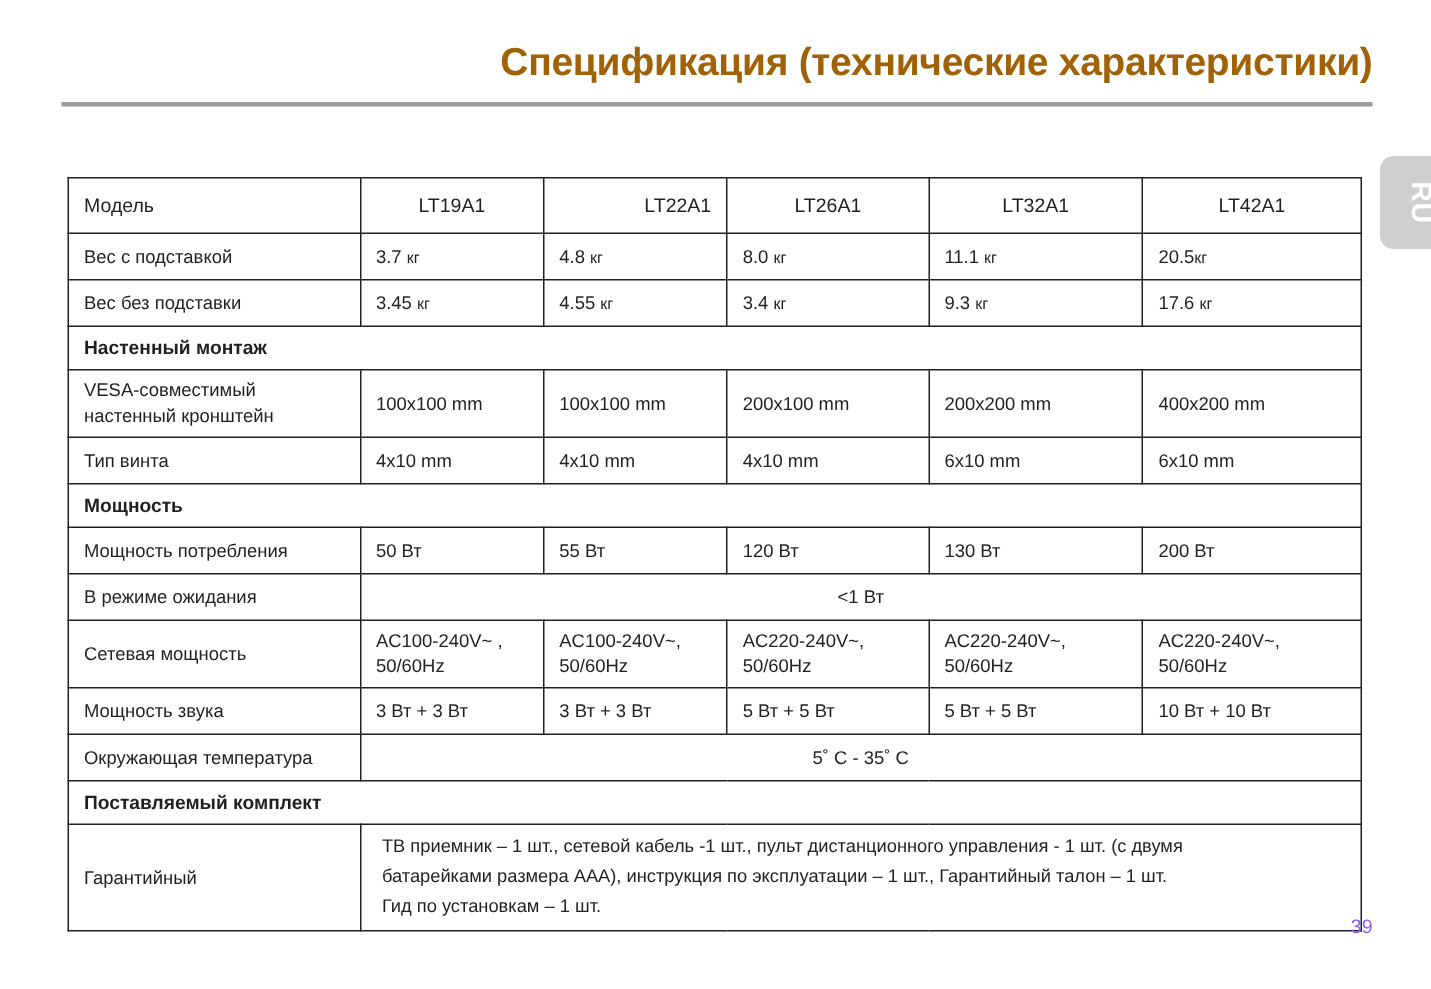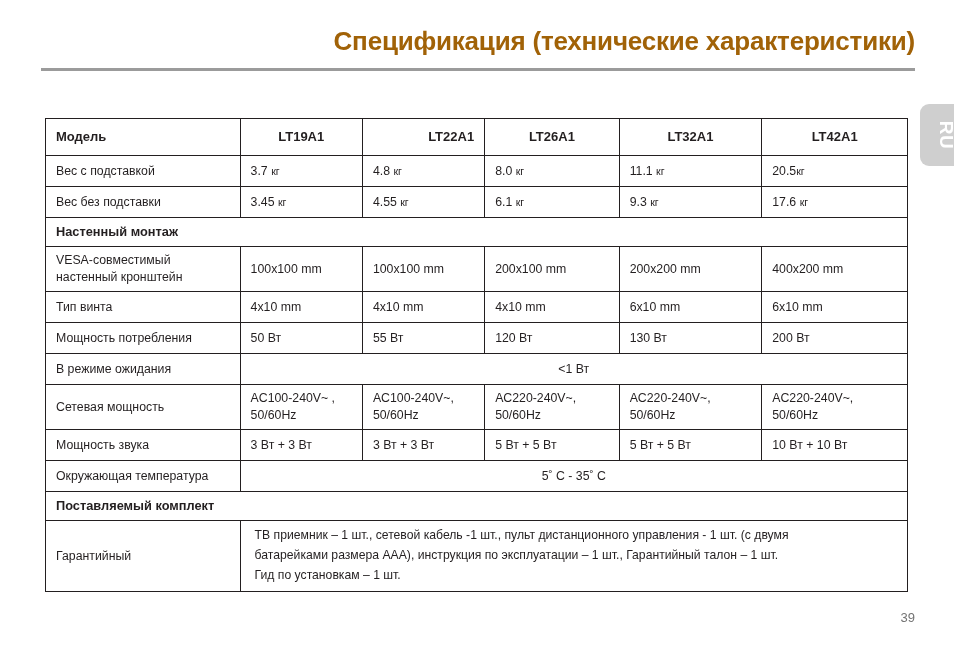--- a/index.html
+++ b/index.html
@@ -77,21 +77,21 @@
     vertical-align: middle;
     line-height: 1.35;
   }
   .c-label  { width: 191px; text-align: left; }
   .c-m1     { width: 120px; text-align: center; margin-left: 15px; }
   .c-m2     { width: 120px; text-align: right; }
   .c-m3     { width: 132px; text-align: center; }
   .c-m4     { width: 140px; text-align: center; }
   .c-m5     { width: 143px; text-align: center; }
 
-  tr.r-head td   { height: 36px; font-weight: bold; font-size: 13px; }
+  tr.r-head td   { height: 36px; font-weight: normal; font-size: 13px; }
   tr.r-normal td { height: 30px; }
   tr.r-section td{ height: 28px; font-weight: bold; font-size: 12.8px; text-align: left; }
   tr.r-vesa td   { height: 44px; }
   tr.r-mains td  { height: 44px; }
   tr.r-acc td    { height: 70px; }
 
   td.acc-text {
     text-align: left;
     padding: 0 14px;
     line-height: 1.62;
@@ -102,21 +102,21 @@
   .unit { font-size: 10.6px; }
 
   
   .page-number {
     position: absolute;
     top: 610px;
     left: 0;
     width: 915px;
     text-align: right;
     font-size: 13px;
-    color: #737373;
+    color: #8b5cf6;
   }
 </style>
 </head>
 <body>
 
 <div class="page-title">Спецификация (технические характеристики)</div>
 <div class="title-rule"></div>
 
 <div class="ru-tab">
   <span>RU</span>
@@ -148,21 +148,21 @@
       <td><span>4.8</span> <span class="unit">кг</span></td>
       <td><span>8.0</span> <span class="unit">кг</span></td>
       <td><span>11.1</span> <span class="unit">кг</span></td>
       <td><span>20.5</span><span class="unit">кг</span></td>
     </tr>
 
     <tr class="r-normal">
       <td>Вес без подставки</td>
       <td><span>3.45</span> <span class="unit">кг</span></td>
       <td><span>4.55</span> <span class="unit">кг</span></td>
-      <td><span>6.1</span> <span class="unit">кг</span></td>
+      <td><span>3.4</span> <span class="unit">кг</span></td>
       <td><span>9.3</span> <span class="unit">кг</span></td>
       <td><span>17.6</span> <span class="unit">кг</span></td>
     </tr>
 
     <tr class="r-section">
       <td colspan="6">Настенный монтаж</td>
     </tr>
 
     <tr class="r-vesa">
       <td>
@@ -178,20 +178,23 @@
 
     <tr class="r-normal">
       <td>Тип винта</td>
       <td>4x10 mm</td>
       <td>4x10 mm</td>
       <td>4x10 mm</td>
       <td>6x10 mm</td>
       <td>6x10 mm</td>
     </tr>
 
+    <tr class="r-section">
+      <td colspan="6">Мощность</td>
+    </tr>
 
     <tr class="r-normal">
       <td>Мощность потребления</td>
       <td>50 Вт</td>
       <td>55 Вт</td>
       <td>120 Вт</td>
       <td>130 Вт</td>
       <td>200 Вт</td>
     </tr>
 

